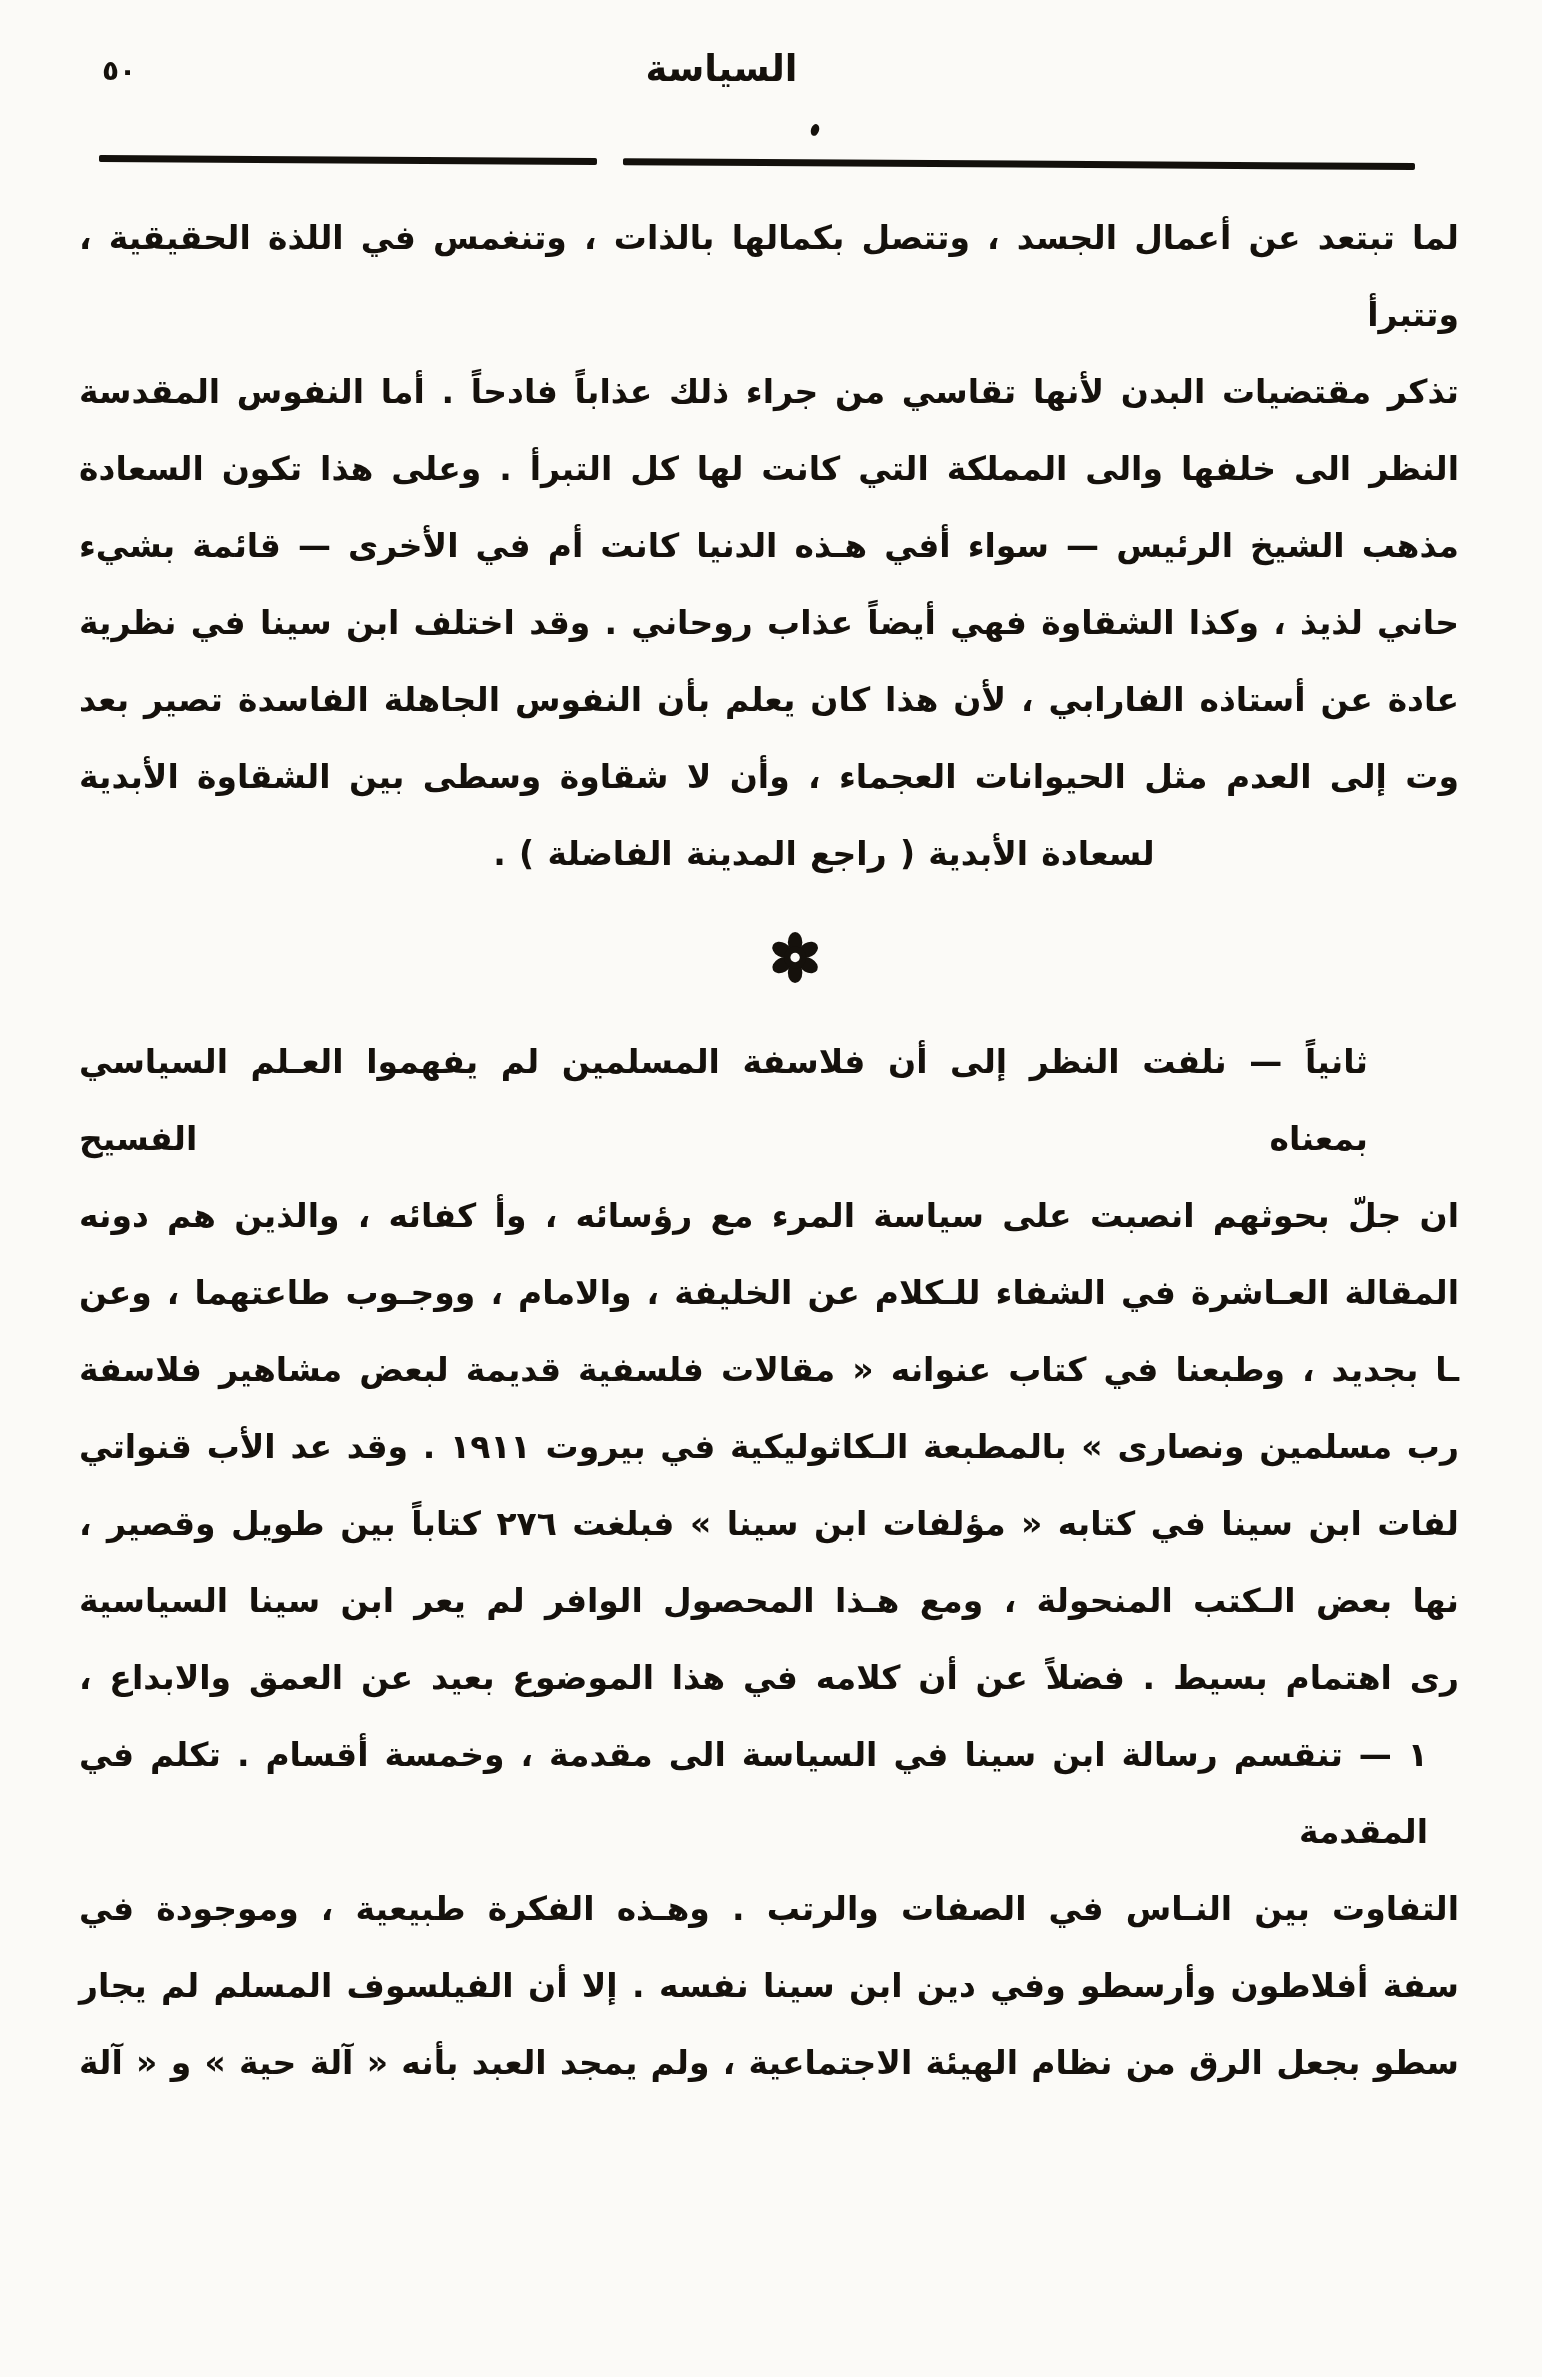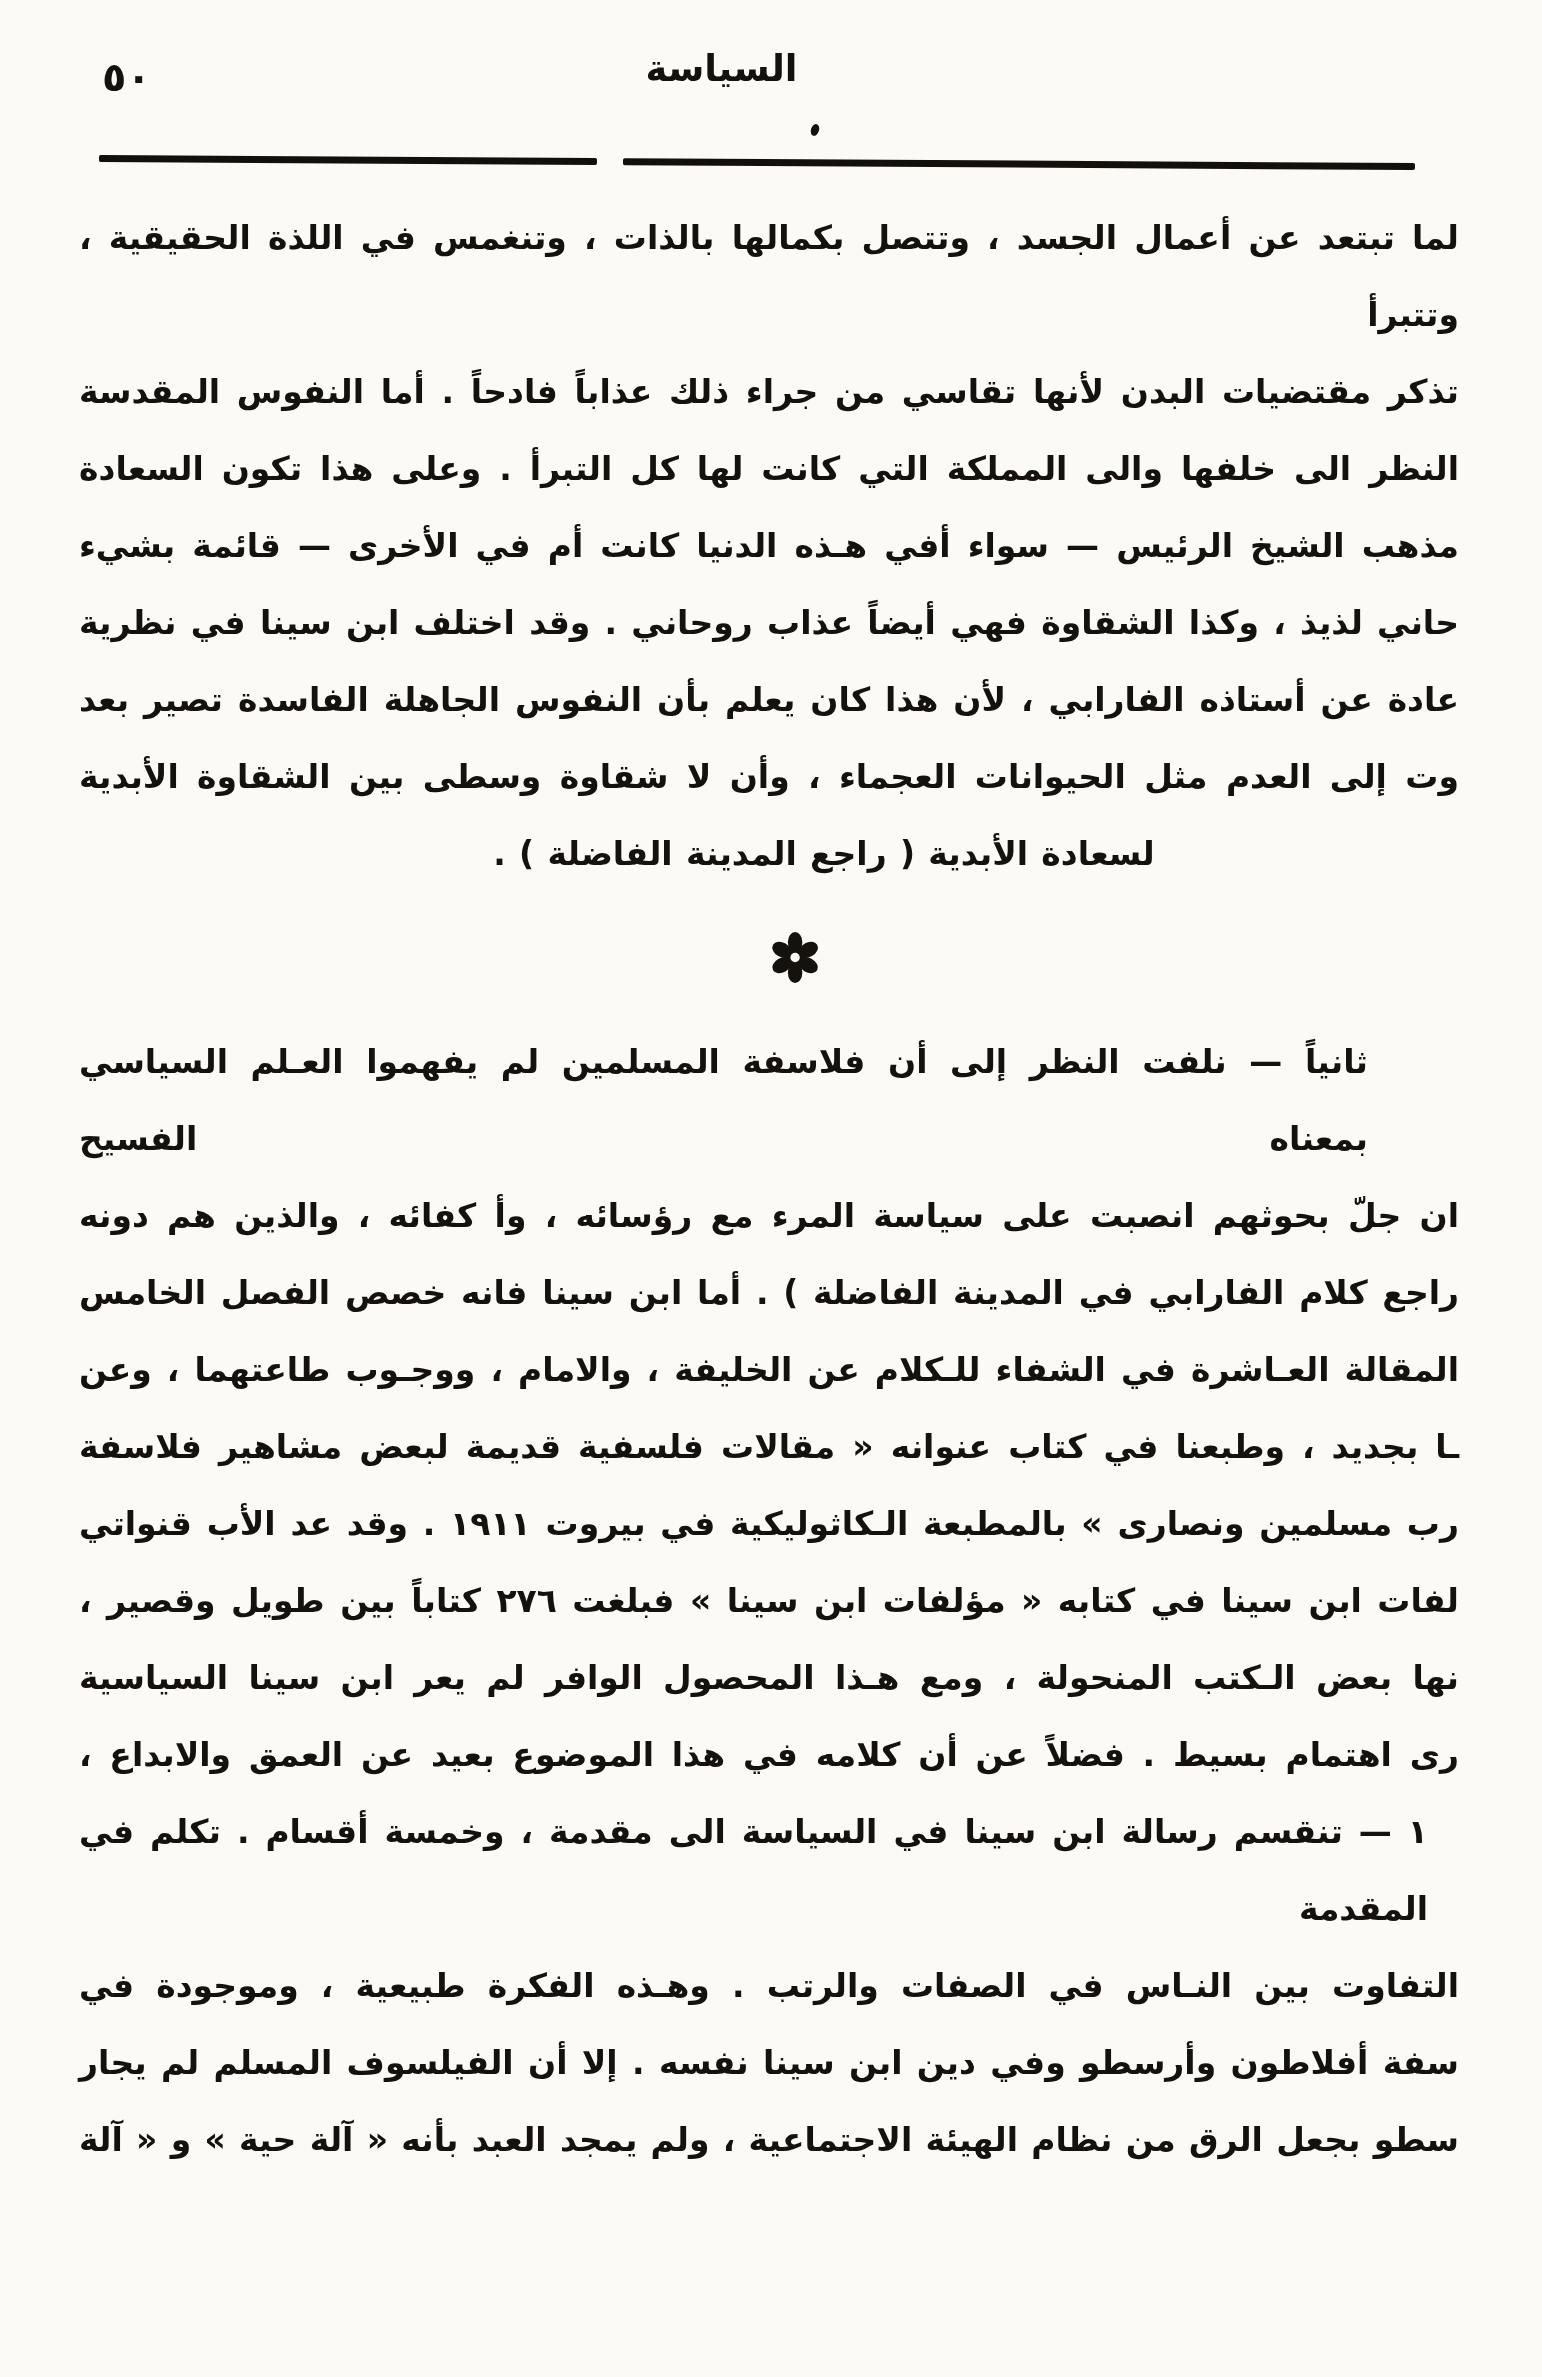--- a/index.html
+++ b/index.html
@@ -12,21 +12,21 @@
     position:relative;
     width:1543px;height:2377px;
     background:#fbfaf7;
     color:#15110c;
     overflow:hidden;
   }
   
   .page-header{position:absolute;top:47px;left:0;right:0;height:73px;}
   .page-number{
     position:absolute;left:102px;top:7.3px;
-    font-size:40px;font-weight:bold;
+    font-size:28px;font-weight:bold;
   }
   .page-title{
     position:absolute;left:0;right:100px;top:0;
     text-align:center;font-size:37px;font-weight:bold;
   }
   
   .rule{
     position:absolute;top:155px;left:99px;width:1326px;height:9px;
     transform:rotate(0.35deg);transform-origin:left center;
     font-size:0;white-space:nowrap;
@@ -105,21 +105,20 @@
             <circle cx="30" cy="30" r="13"></circle>
           </g>
           <circle cx="30" cy="30" r="5.5" fill="#fbfaf7"></circle>
         </svg>
       </span>
     </div>
 
     <div>
       <p class="line indent-lg">ثانياً — نلفت النظر إلى أن فلاسفة المسلمين لم يفهموا العـلم السياسي بمعناه الفسيح</p>
       <p class="line">ان جلّ بحوثهم انصبت على سياسة المرء مع رؤسائه ، وأ كفائه ، والذين هم دونه</p>
-      <p class="line">راجع كلام الفارابي في المدينة الفاضلة ) . أما ابن سينا فانه خصص الفصل الخامس</p>
       <p class="line">المقالة العـاشرة في الشفاء للـكلام عن الخليفة ، والامام ، ووجـوب طاعتهما ، وعن</p>
       <p class="line">ـا بجديد ، وطبعنا في كتاب عنوانه « مقالات فلسفية قديمة لبعض مشاهير فلاسفة</p>
       <p class="line">رب مسلمين ونصارى » بالمطبعة الـكاثوليكية في بيروت ١٩١١ . وقد عد الأب قنواتي</p>
       <p class="line">لفات ابن سينا في كتابه « مؤلفات ابن سينا » فبلغت ٢٧٦ كتاباً بين طويل وقصير ،</p>
       <p class="line">نها بعض الـكتب المنحولة ، ومع هـذا المحصول الوافر لم يعر ابن سينا السياسية</p>
       <p class="line">رى اهتمام بسيط . فضلاً عن أن كلامه في هذا الموضوع بعيد عن العمق والابداع ،</p>
     </div>
 
     <div>
       <p class="line indent-sm">١ — تنقسم رسالة ابن سينا في السياسة الى مقدمة ، وخمسة أقسام . تكلم في المقدمة</p>

